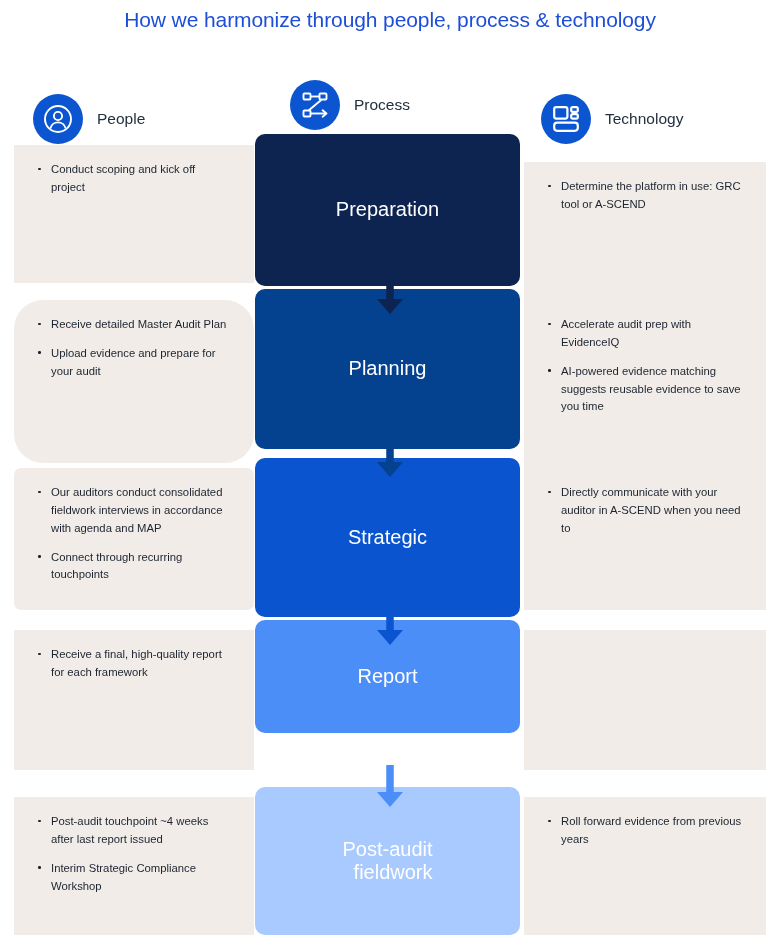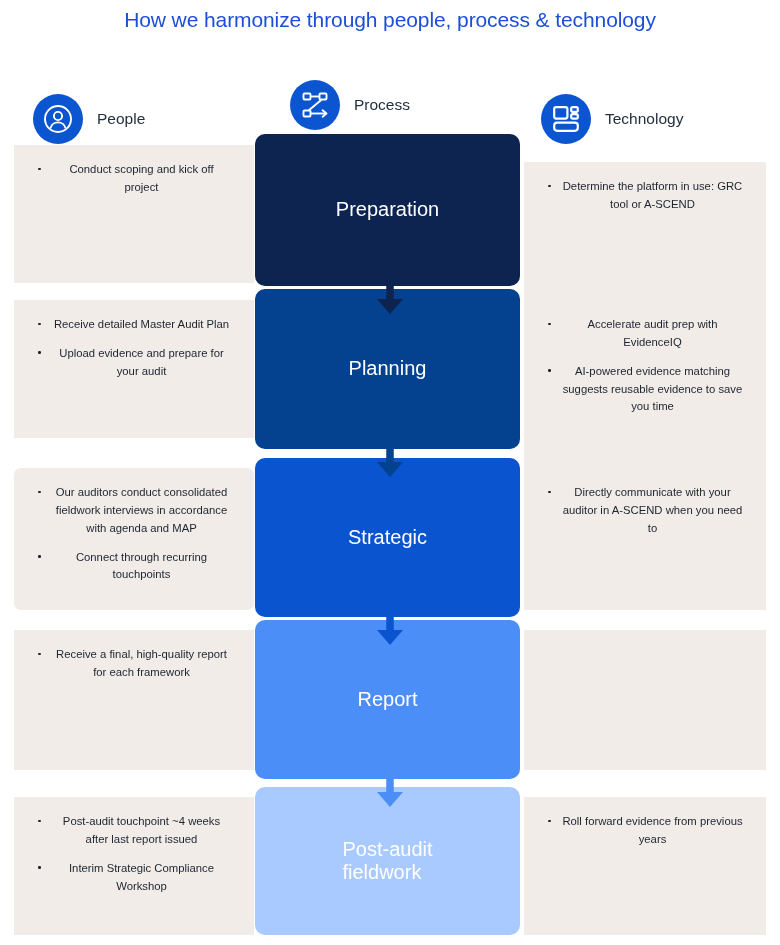--- a/index.html
+++ b/index.html
@@ -44,21 +44,21 @@
 
   
   .band {
     position: absolute;
     background: #f1ece8;
     padding: 16px 22px 10px 22px;
   }
   .band.left  { left: 14px;  width: 240px; }
   .band.right { left: 524px; width: 242px; }
 
-  .band ul { list-style: none; text-align: center; }
+  .band ul { list-style: none; }
   .band li {
     position: relative;
     padding-left: 15px;
     font-size: 11.3px;
     line-height: 1.58;
     color: #1c2430;
     margin-bottom: 11px;
   }
   .band li:last-child { margin-bottom: 0; }
   .band li::before {
@@ -69,21 +69,21 @@
     border-radius: 50%;
     background: #1c2430;
   }
 
   
   .stage {
     position: absolute;
     left: 255px; width: 265px;
     border-radius: 10px;
     display: flex; align-items: center; justify-content: center;
-    text-align: left;
+    text-align: right;
     color: #ffffff;
     font-size: 20px;
     font-weight: 400;
     line-height: 1.17;
     z-index: 4;
   }
 
   
   .arrow {
     position: absolute;
@@ -145,21 +145,21 @@
         </ul>
       </div>
       <div class="band right" style="top: 162px; height: 138px;">
         <ul>
           <li>Determine the platform in use: GRC tool or A-SCEND</li>
         </ul>
       </div>
       <div class="stage" style="top: 134px; height: 152px; background: rgb(13, 35, 80);">
         <span>Preparation</span>
       </div>
-      <div class="band left" style="top: 300px; height: 138px;">
+      <div class="band left" style="top: 300px; height: 163px; border-radius: 29px;">
         <ul>
           <li>Receive detailed Master Audit Plan</li>
           <li>Upload evidence and prepare for your audit</li>
         </ul>
       </div>
       <div class="band right" style="top: 300px; height: 168px;">
         <ul>
           <li>Accelerate audit prep with EvidenceIQ</li>
           <li>AI-powered evidence matching suggests reusable evidence to save you time</li>
         </ul>
@@ -182,21 +182,21 @@
         <span>Strategic</span>
       </div>
       <div class="band left" style="top: 630px; height: 140px;">
         <ul>
           <li>Receive a final, high-quality report for each framework</li>
         </ul>
       </div>
       <div class="band right" style="top: 630px; height: 140px;">
         <ul></ul>
       </div>
-      <div class="stage" style="top: 620px; height: 159px; background: rgb(76, 142, 247);">
+      <div class="stage" style="top: 620px; height: 113px; background: rgb(76, 142, 247);">
         <span>Report</span>
       </div>
       <div class="band left" style="top: 797px; height: 138px;">
         <ul>
           <li>Post-audit touchpoint ~4 weeks after last report issued</li>
           <li>Interim Strategic Compliance Workshop</li>
         </ul>
       </div>
       <div class="band right" style="top: 797px; height: 138px;">
         <ul>

